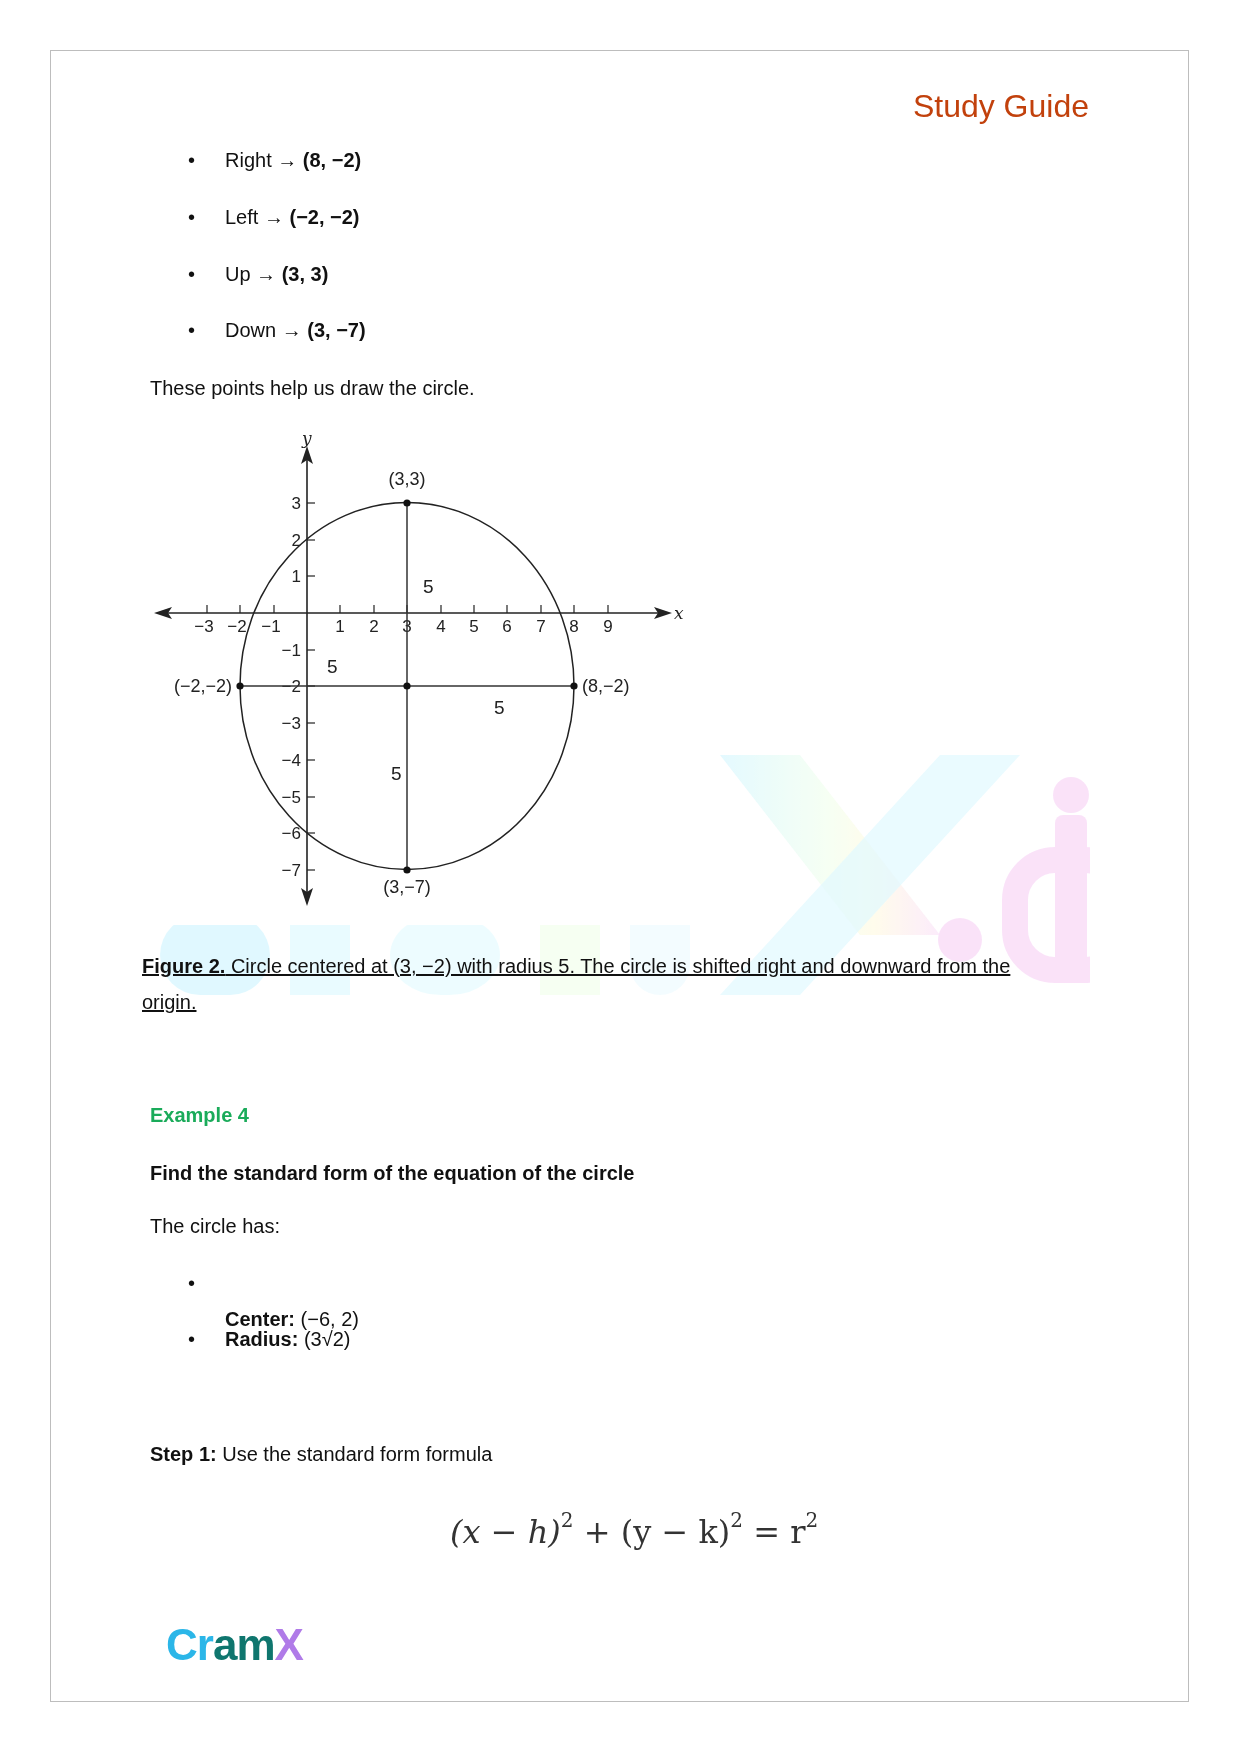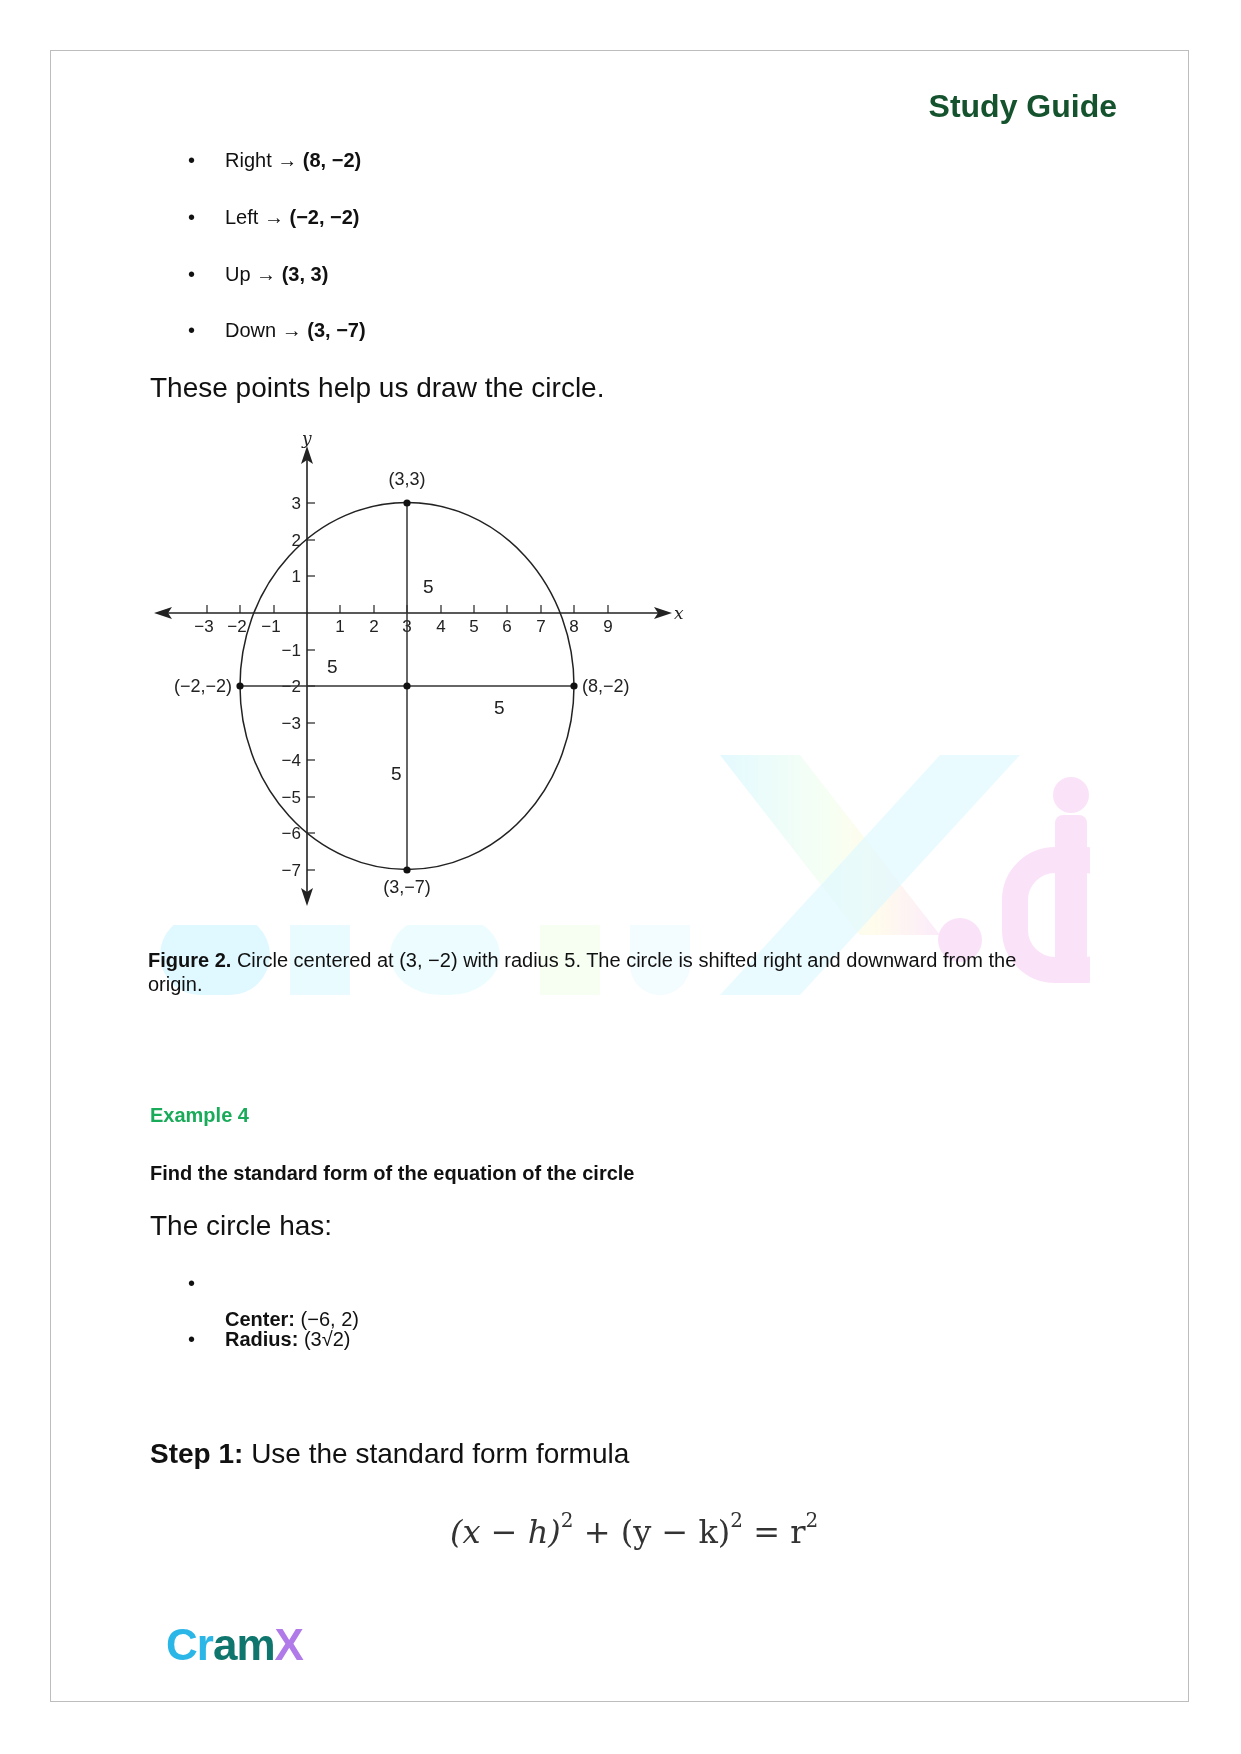--- a/index.html
+++ b/index.html
@@ -1,23 +1,23 @@
 <!DOCTYPE html>
 <html><head>
 <meta charset="utf-8">
 <style>
   html, body { margin:0; padding:0; background:#ffffff; }
   body { width:1241px; height:1754px; position:relative; font-family:"Liberation Sans", sans-serif; color:#111; overflow:hidden; }
   .page-frame { position:absolute; left:50px; top:50px; width:1139px; height:1652px; border:1.5px solid #bdbdbd; box-sizing:border-box; background:#fff; }
-  .header-title { position:absolute; right:124px; top:88px; font-size:32px; font-weight:bold; color:#14532d; }
+  .header-title { position:absolute; right:152px; top:88px; font-size:32px; font-weight:normal; color:#c2410c; }
   .bullet { position:absolute; left:188px; font-size:20px; }
   .bullet-text { position:absolute; left:225px; font-size:20px; }
   .bullet-text b { font-weight:bold; }
-  .para { position:absolute; left:150px; font-size:28px; line-height:36px;text-align:center; }
-  .caption { position:absolute; left:148px; top:948px; width:920px; font-size:20px; line-height:24px; z-index:3; }
+  .para { position:absolute; left:150px; font-size:20px; line-height:36px;text-align:center; }
+  .caption { position:absolute; left:142px; top:948px; width:920px; font-size:20px; line-height:36px; z-index:3;text-decoration:underline; }
   .example-label { position:absolute; left:150px; top:1104px; font-size:20px; font-weight:bold; color:#1aab5a;text-align:right; }
   .bold-heading { position:absolute; left:150px; top:1162px; font-size:20px; font-weight:bold; }
   .formula { position:absolute; left:450px; top:1508px; font-family:"DejaVu Serif", serif; font-size:32px; font-style:italic; color:#333; z-index:3; }
   .formula .up { font-style:normal; font-size:20px; vertical-align:16px; }
   .formula .n { font-style:normal; }
   .graph { position:absolute; left:150px; top:430px; width:540px; height:495px; z-index:2; }
   .watermark { position:absolute; left:160px; top:755px; width:930px; height:240px; z-index:1; opacity:0.55; }
   .logo { position:absolute; left:150px; top:1620px; font-size:44px; font-weight:bold; letter-spacing:-1px; }
   .logo .c1 { color:#2bb6e8;margin-left:16px; } .logo .c2 { color:#0f766e; } .logo .c3 { color:#8ee27a; }
 </style>

